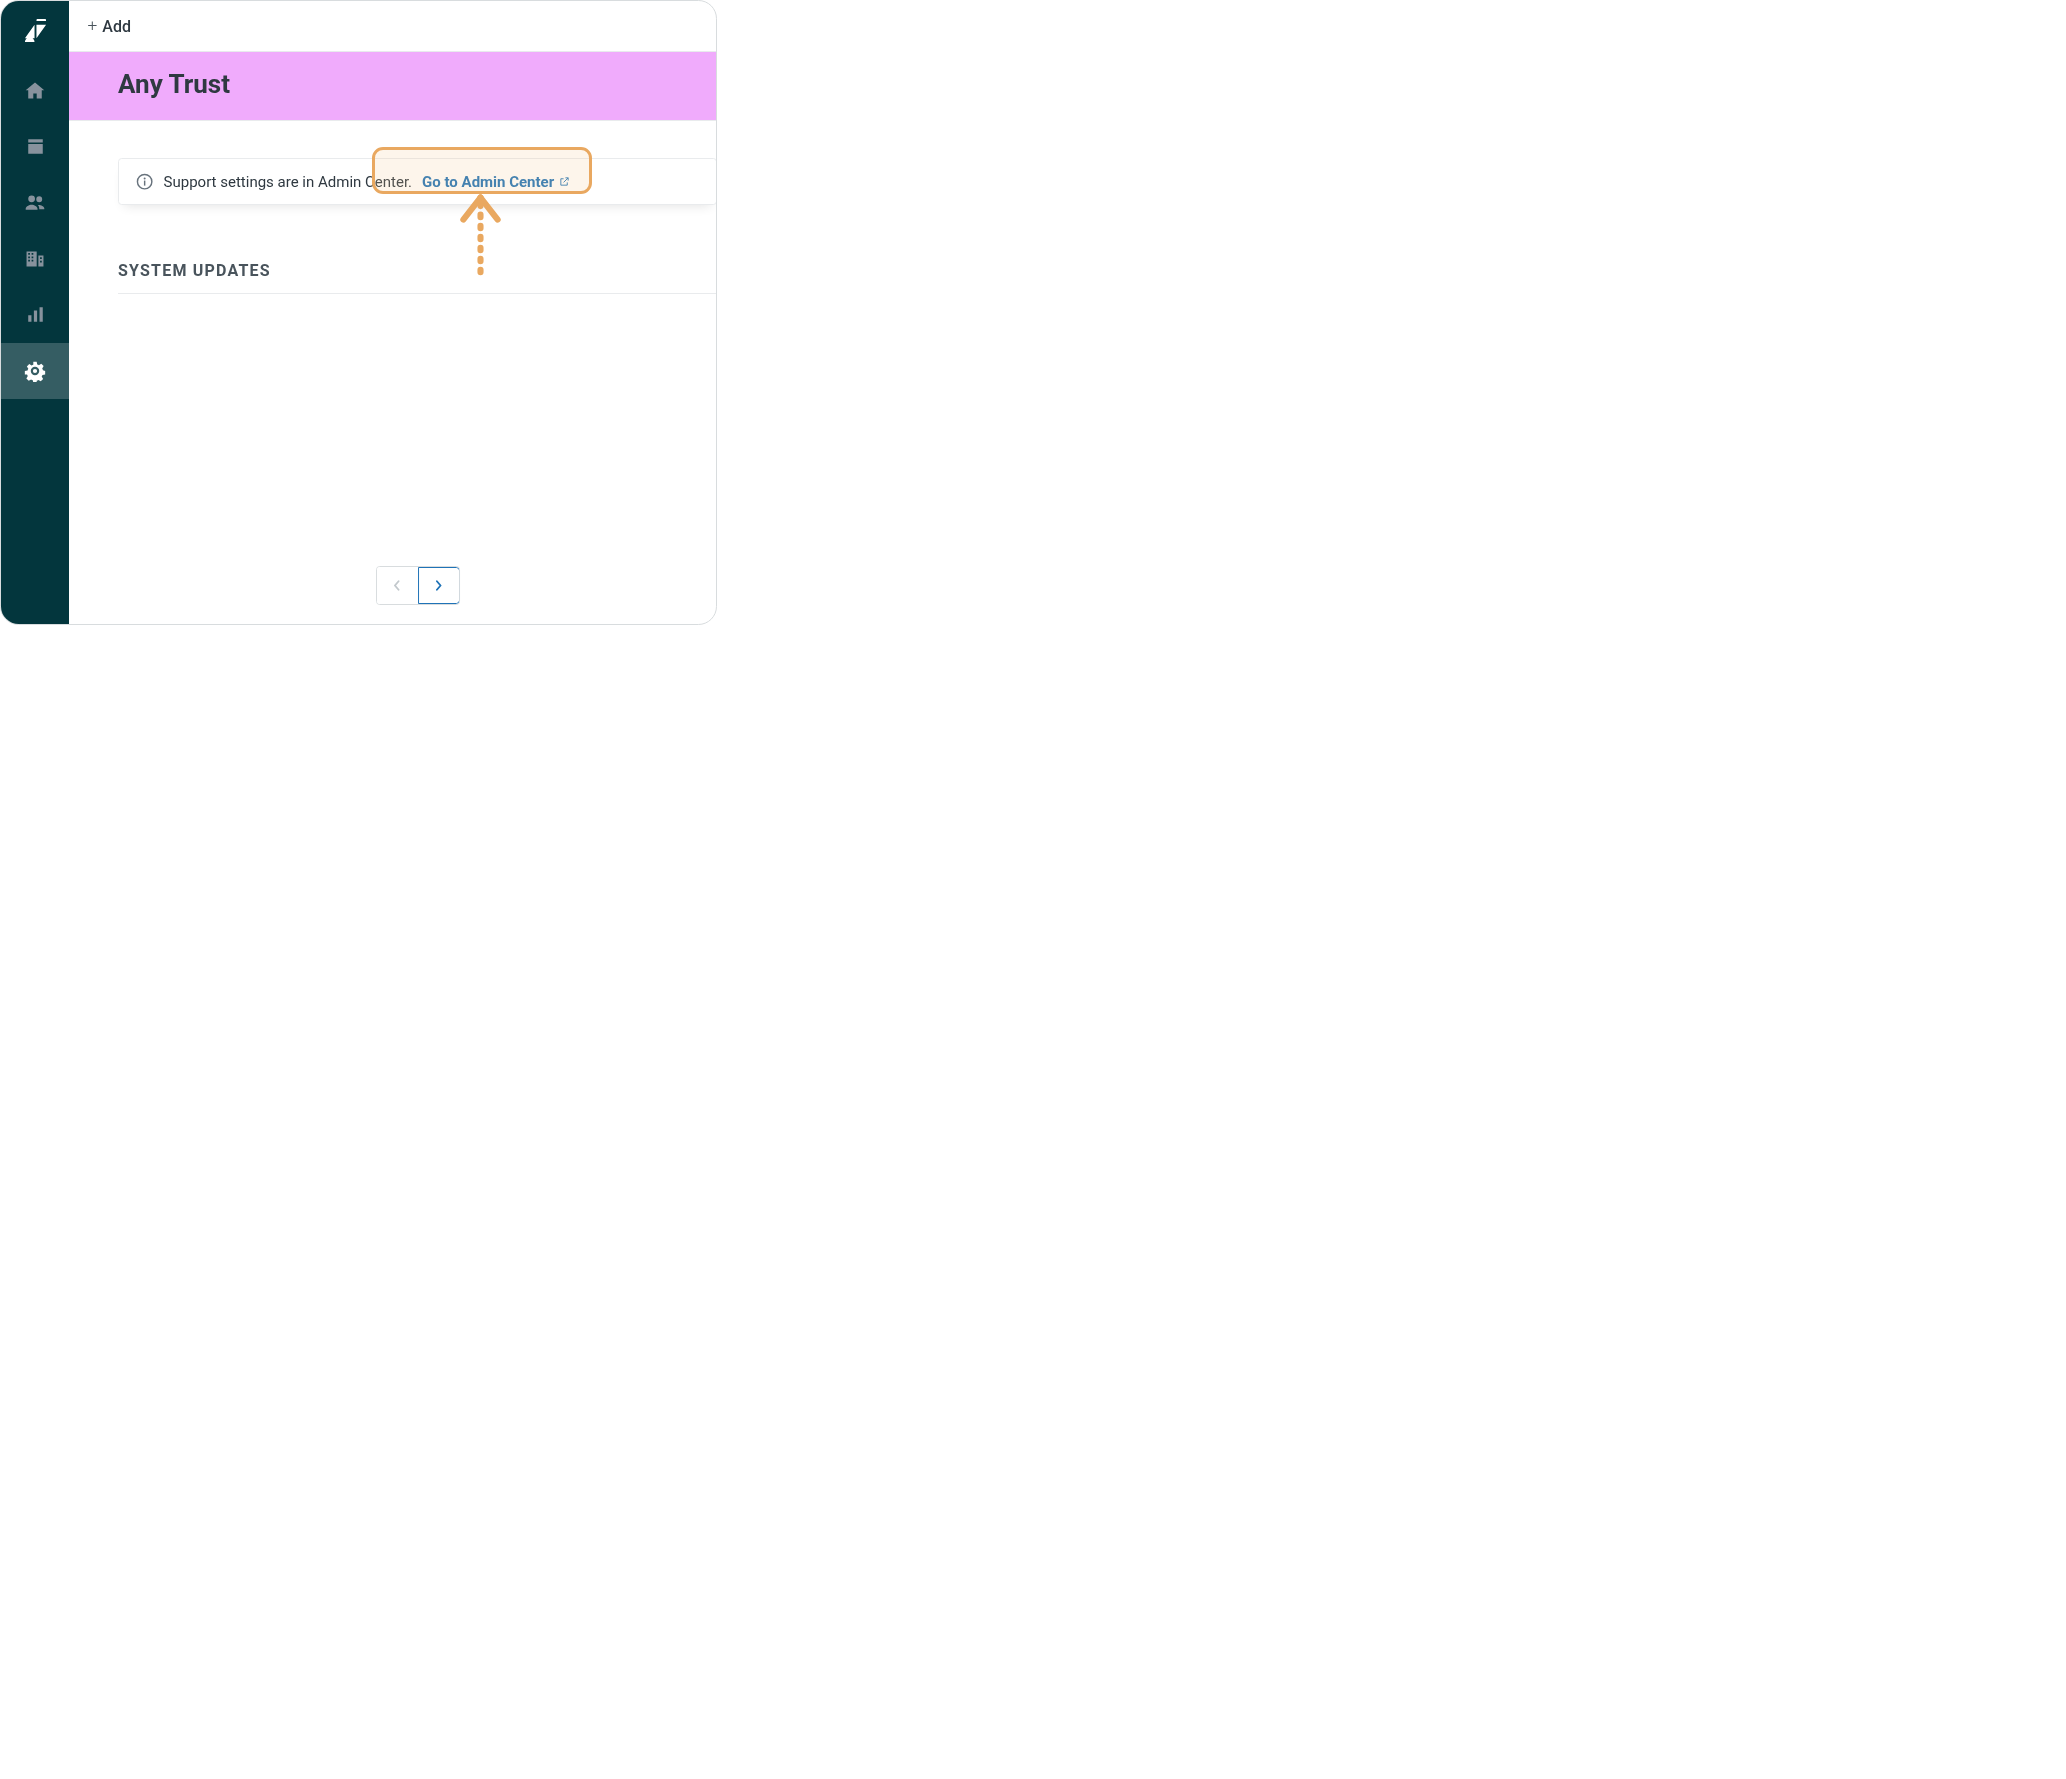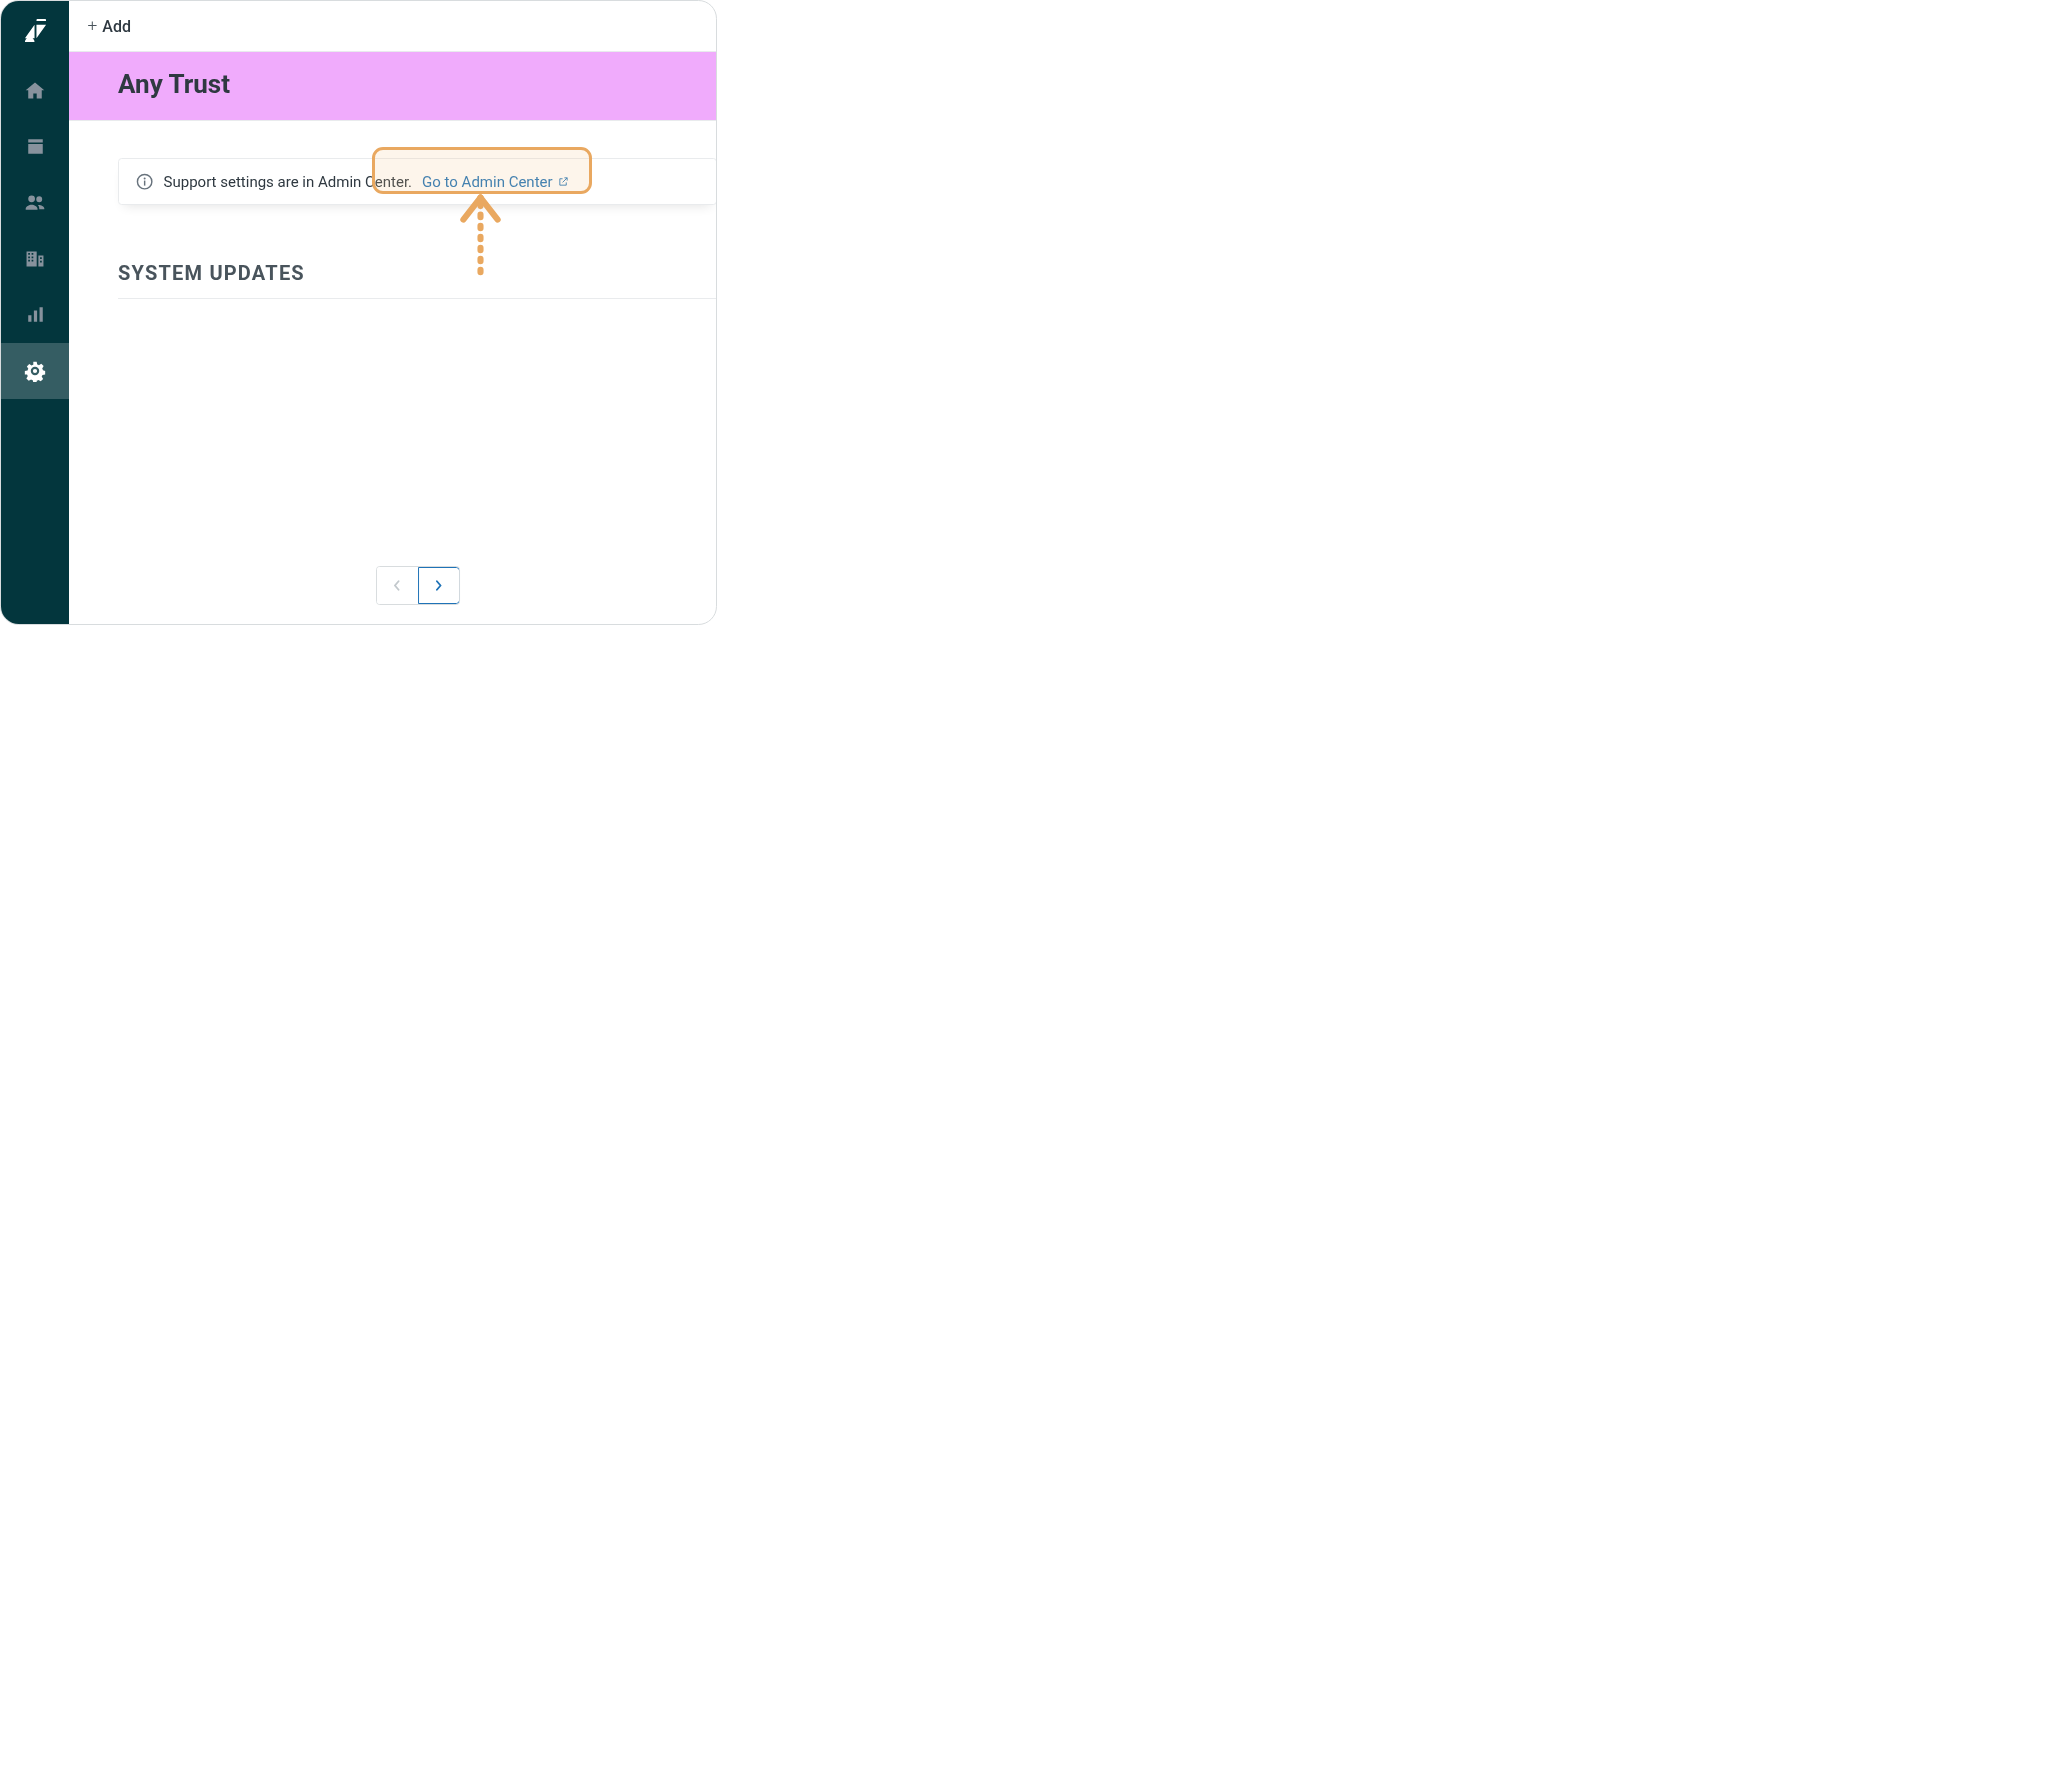--- a/index.html
+++ b/index.html
@@ -108,26 +108,27 @@
   }
   .notice .info-icon {
     width: 17.3px; height: 17.3px; flex-shrink: 0;
   }
   .notice .link {
     color: #1F73B7;
     cursor: pointer;
     display: inline-flex;
     align-items: center;
     gap: 5px;
+    font-weight: bold;
   }
   .notice .ext-icon { width: 11px; height: 11px; }
 
   .section-title {
     margin-top: 56px;
-    font-size: 20px;
+    font-size: 16px;
     font-weight: 700;
     letter-spacing: 1.2px;
     color: #49545C;
     padding-bottom: 12.4px;
     border-bottom: 0.6px solid #E9EBED;
     margin-right: -1.2px;
   }
 
   
   .highlight-box {

